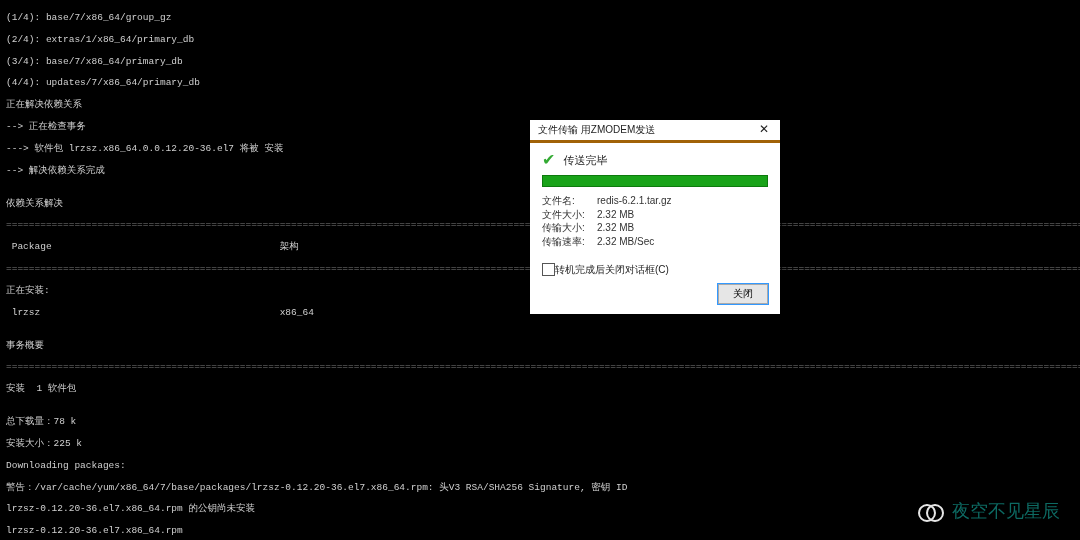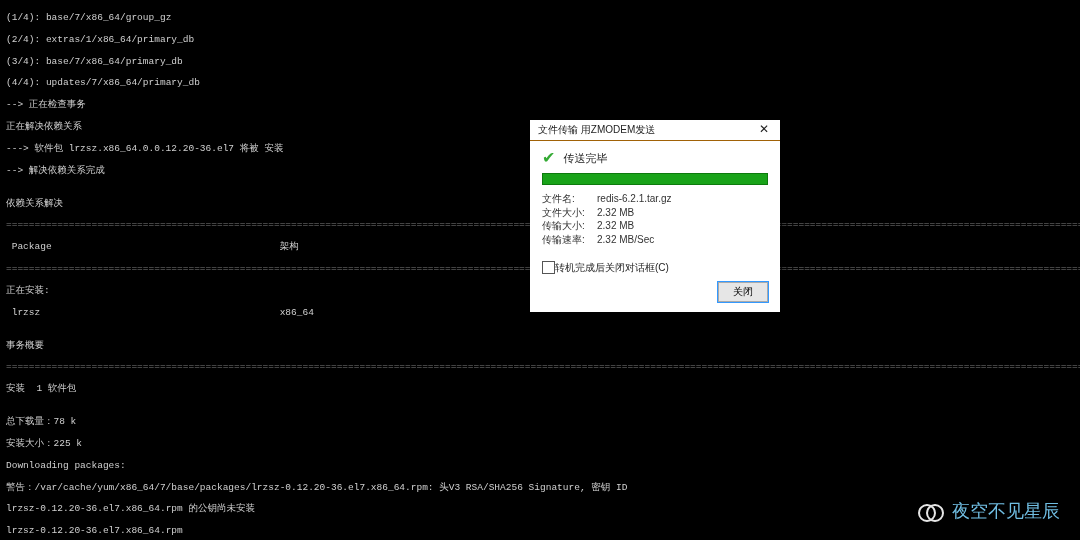--- a/index.html
+++ b/index.html
@@ -34,21 +34,21 @@
     font-size: 10px;
     color: #222;
     z-index: 10;
   }
   .dialog-title {
     display: flex;
     justify-content: space-between;
     align-items: center;
     padding: 3px 4px 3px 8px;
     background: #fff;
-    border-bottom: 1px solid #a16207;
+    border-bottom: 3px solid #a16207;
     font-size: 10px;
   }
   .dialog-close {
     width: 24px;
     text-align: center;
     font-size: 12px;
     cursor: pointer;
   }
   .dialog-body {
     padding: 8px 12px 10px 12px;
@@ -105,21 +105,21 @@
   }
   
   
   .watermark {
     position: absolute;
     right: 20px;
     bottom: 18px;
     display: flex;
     align-items: center;
     gap: 8px;
-    color: #7dd3fc;
+    color: #0f766e;
     font-family: "Microsoft YaHei",sans-serif;
     font-size: 18px;
     opacity: 0.9;
     z-index: 5;
   }
   .wm-icon {
     display:inline-block;
     width: 26px; height: 22px;
     position: relative;
   }
@@ -134,22 +134,22 @@
   .wm-icon::after  { width:14px; height:14px; left:8px; }
 </style>
 </head>
 <body>
 
 <div class="terminal">
 <div class="line">(1/4): base/7/x86_64/group_gz</div>
 <div class="line">(2/4): extras/1/x86_64/primary_db</div>
 <div class="line">(3/4): base/7/x86_64/primary_db</div>
 <div class="line">(4/4): updates/7/x86_64/primary_db</div>
+<div class="line">正在解决依赖关系</div>
 <div class="line">--&gt; 正在检查事务</div>
-<div class="line">正在解决依赖关系</div>
 <div class="line">---&gt; 软件包 lrzsz.x86_64.0.0.12.20-36.el7 将被 安装</div>
 <div class="line">--&gt; 解决依赖关系完成</div>
 <div class="line"></div>
 <div class="line">依赖关系解决</div>
 <div class="line dashed">====================================================================================================================================================================================================</div>
 <div class="line"> Package                                        架构                                                                                                                                              源</div>
 <div class="line dashed">====================================================================================================================================================================================================</div>
 <div class="line">正在安装:</div>
 <div class="line"> lrzsz                                          x86_64                                                                                                                                           base</div>
 <div class="line"></div>

